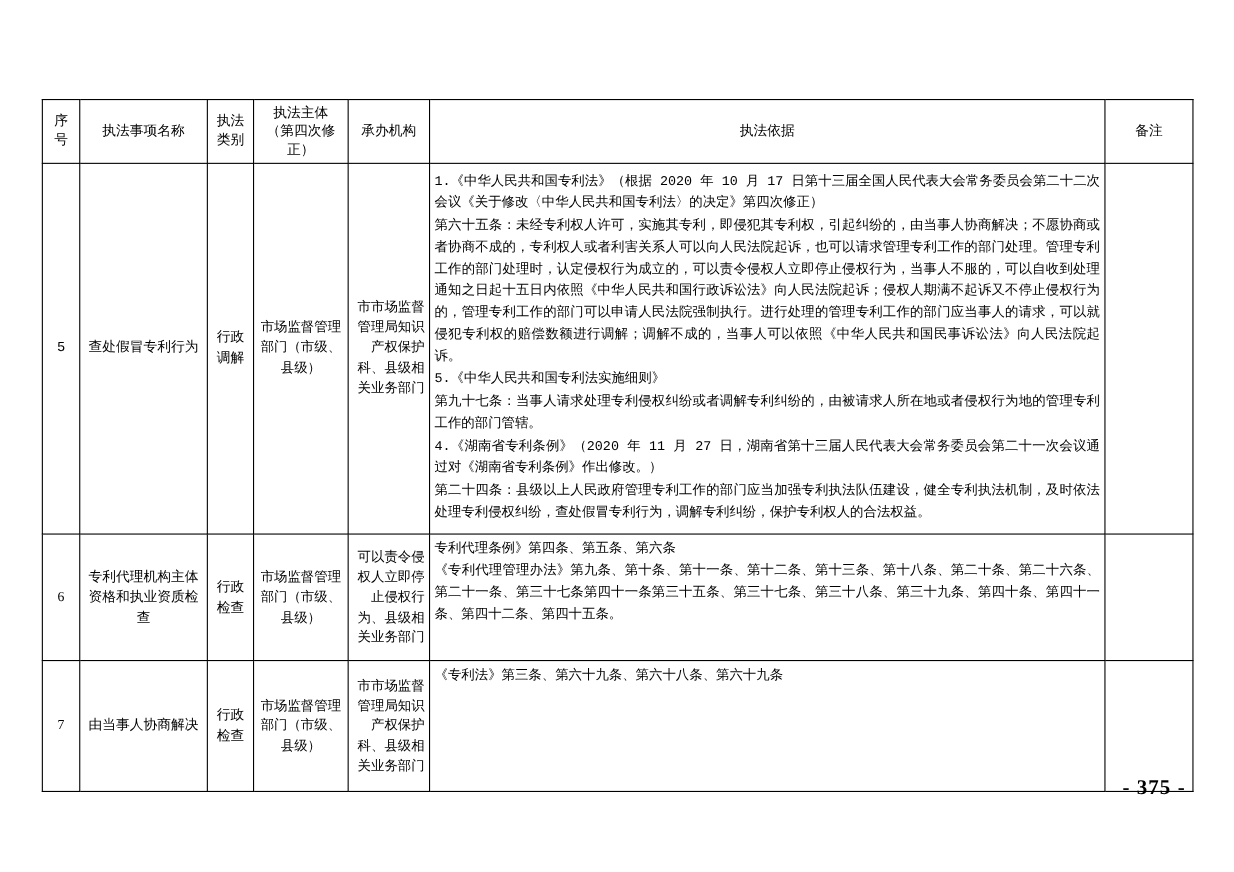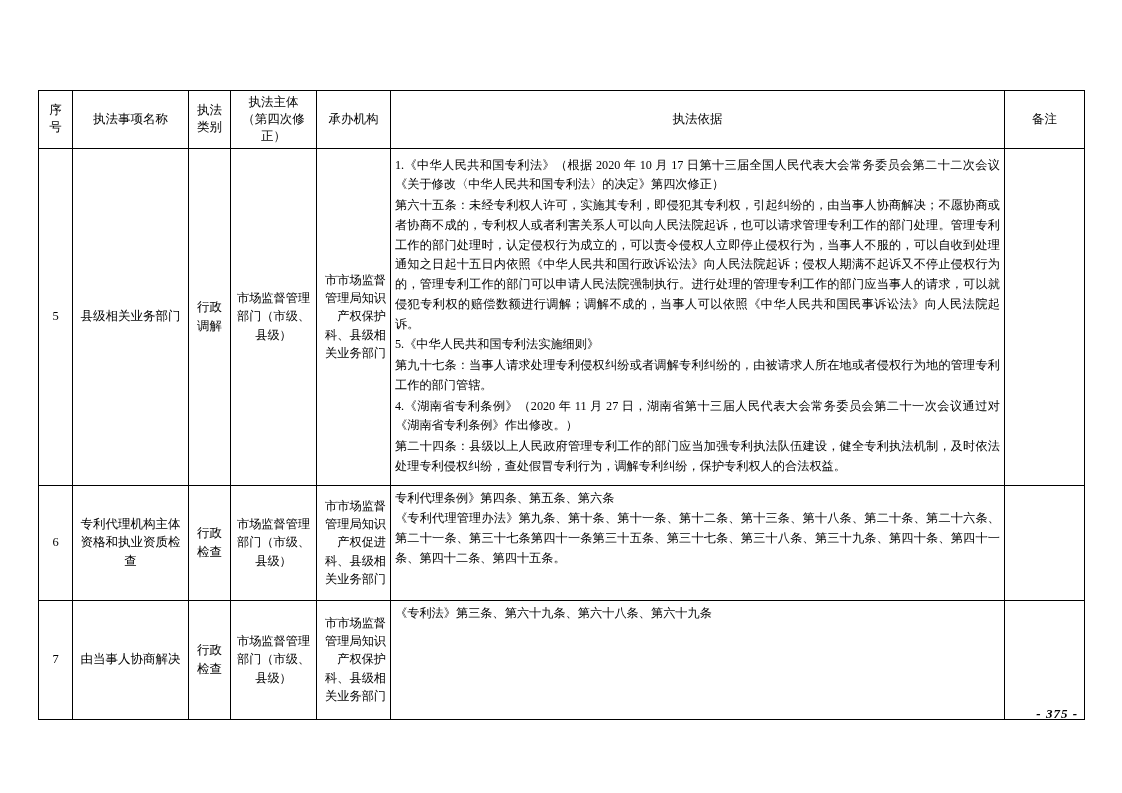--- a/index.html
+++ b/index.html
@@ -72,35 +72,34 @@
   td.cell-agency {
     text-align: right;
     font-size: 12.2px;
     line-height: 1.5;
   }
   td.cell-subject {
     text-align: center;
     font-size: 12.2px;
     line-height: 1.5;
   }
-  .row-5 td { height: 330px; }
+  .row-5 td { height: 330px; font-family: Liberation Mono, monospace; }
   .row-6 td { height: 108px; }
   .row-7 td { height: 112px; }
   .row-6 td.cell-basis, .row-7 td.cell-basis {
     vertical-align: top;
   }
   .page-number {
     position: absolute;
     right: 44px;
     top: 706px;
-    font-size: 13px;
+    font-size: 19px;
     font-weight: bold;
     letter-spacing: 1px;
     font-family: "Liberation Serif", serif;
-    font-style: italic;
   }
 </style>
 </head>
 <body>
 
 <div class="page">
 
   <table class="doc-table">
     <colgroup>
       <col class="c-seq">
@@ -128,21 +127,21 @@
         </td>
         <td>承办机构</td>
         <td>执法依据</td>
         <td>备注</td>
       </tr>
     </thead>
     <tbody>
 
       <tr class="row-5">
         <td class="cell-center">5</td>
-        <td class="cell-center">县级相关业务部门</td>
+        <td class="cell-center">查处假冒专利行为</td>
         <td class="cell-center">
           <span>行政</span><br>
           <span>调解</span>
         </td>
         <td class="cell-subject">市场监督管理部门（市级、县级）</td>
         <td class="cell-agency">市市场监督管理局知识产权保护科、县级相关业务部门</td>
         <td class="cell-basis">
           <p>1.《中华人民共和国专利法》（根据 2020 年 10 月 17 日第十三届全国人民代表大会常务委员会第二十二次会议《关于修改〈中华人民共和国专利法〉的决定》第四次修正）</p>
           <p>第六十五条：未经专利权人许可，实施其专利，即侵犯其专利权，引起纠纷的，由当事人协商解决；不愿协商或者协商不成的，专利权人或者利害关系人可以向人民法院起诉，也可以请求管理专利工作的部门处理。管理专利工作的部门处理时，认定侵权行为成立的，可以责令侵权人立即停止侵权行为，当事人不服的，可以自收到处理通知之日起十五日内依照《中华人民共和国行政诉讼法》向人民法院起诉；侵权人期满不起诉又不停止侵权行为的，管理专利工作的部门可以申请人民法院强制执行。进行处理的管理专利工作的部门应当事人的请求，可以就侵犯专利权的赔偿数额进行调解；调解不成的，当事人可以依照《中华人民共和国民事诉讼法》向人民法院起诉。</p>
           <p>5.《中华人民共和国专利法实施细则》</p>
@@ -154,21 +153,21 @@
       </tr>
 
       <tr class="row-6">
         <td class="cell-center">6</td>
         <td class="cell-center">专利代理机构主体资格和执业资质检查</td>
         <td class="cell-center">
           <span>行政</span><br>
           <span>检查</span>
         </td>
         <td class="cell-subject">市场监督管理部门（市级、县级）</td>
-        <td class="cell-agency">市市场监督管理局知识产权促进科、县级相关业务部门</td>
+        <td class="cell-agency">可以责令侵权人立即停止侵权行为、县级相关业务部门</td>
         <td class="cell-basis">
           <p>专利代理条例》第四条、第五条、第六条</p>
           <p>《专利代理管理办法》第九条、第十条、第十一条、第十二条、第十三条、第十八条、第二十条、第二十六条、第二十一条、第三十七条第四十一条第三十五条、第三十七条、第三十八条、第三十九条、第四十条、第四十一条、第四十二条、第四十五条。</p>
         </td>
         <td class="cell-center"></td>
       </tr>
 
       <tr class="row-7">
         <td class="cell-center">7</td>
         <td class="cell-center">由当事人协商解决</td>

